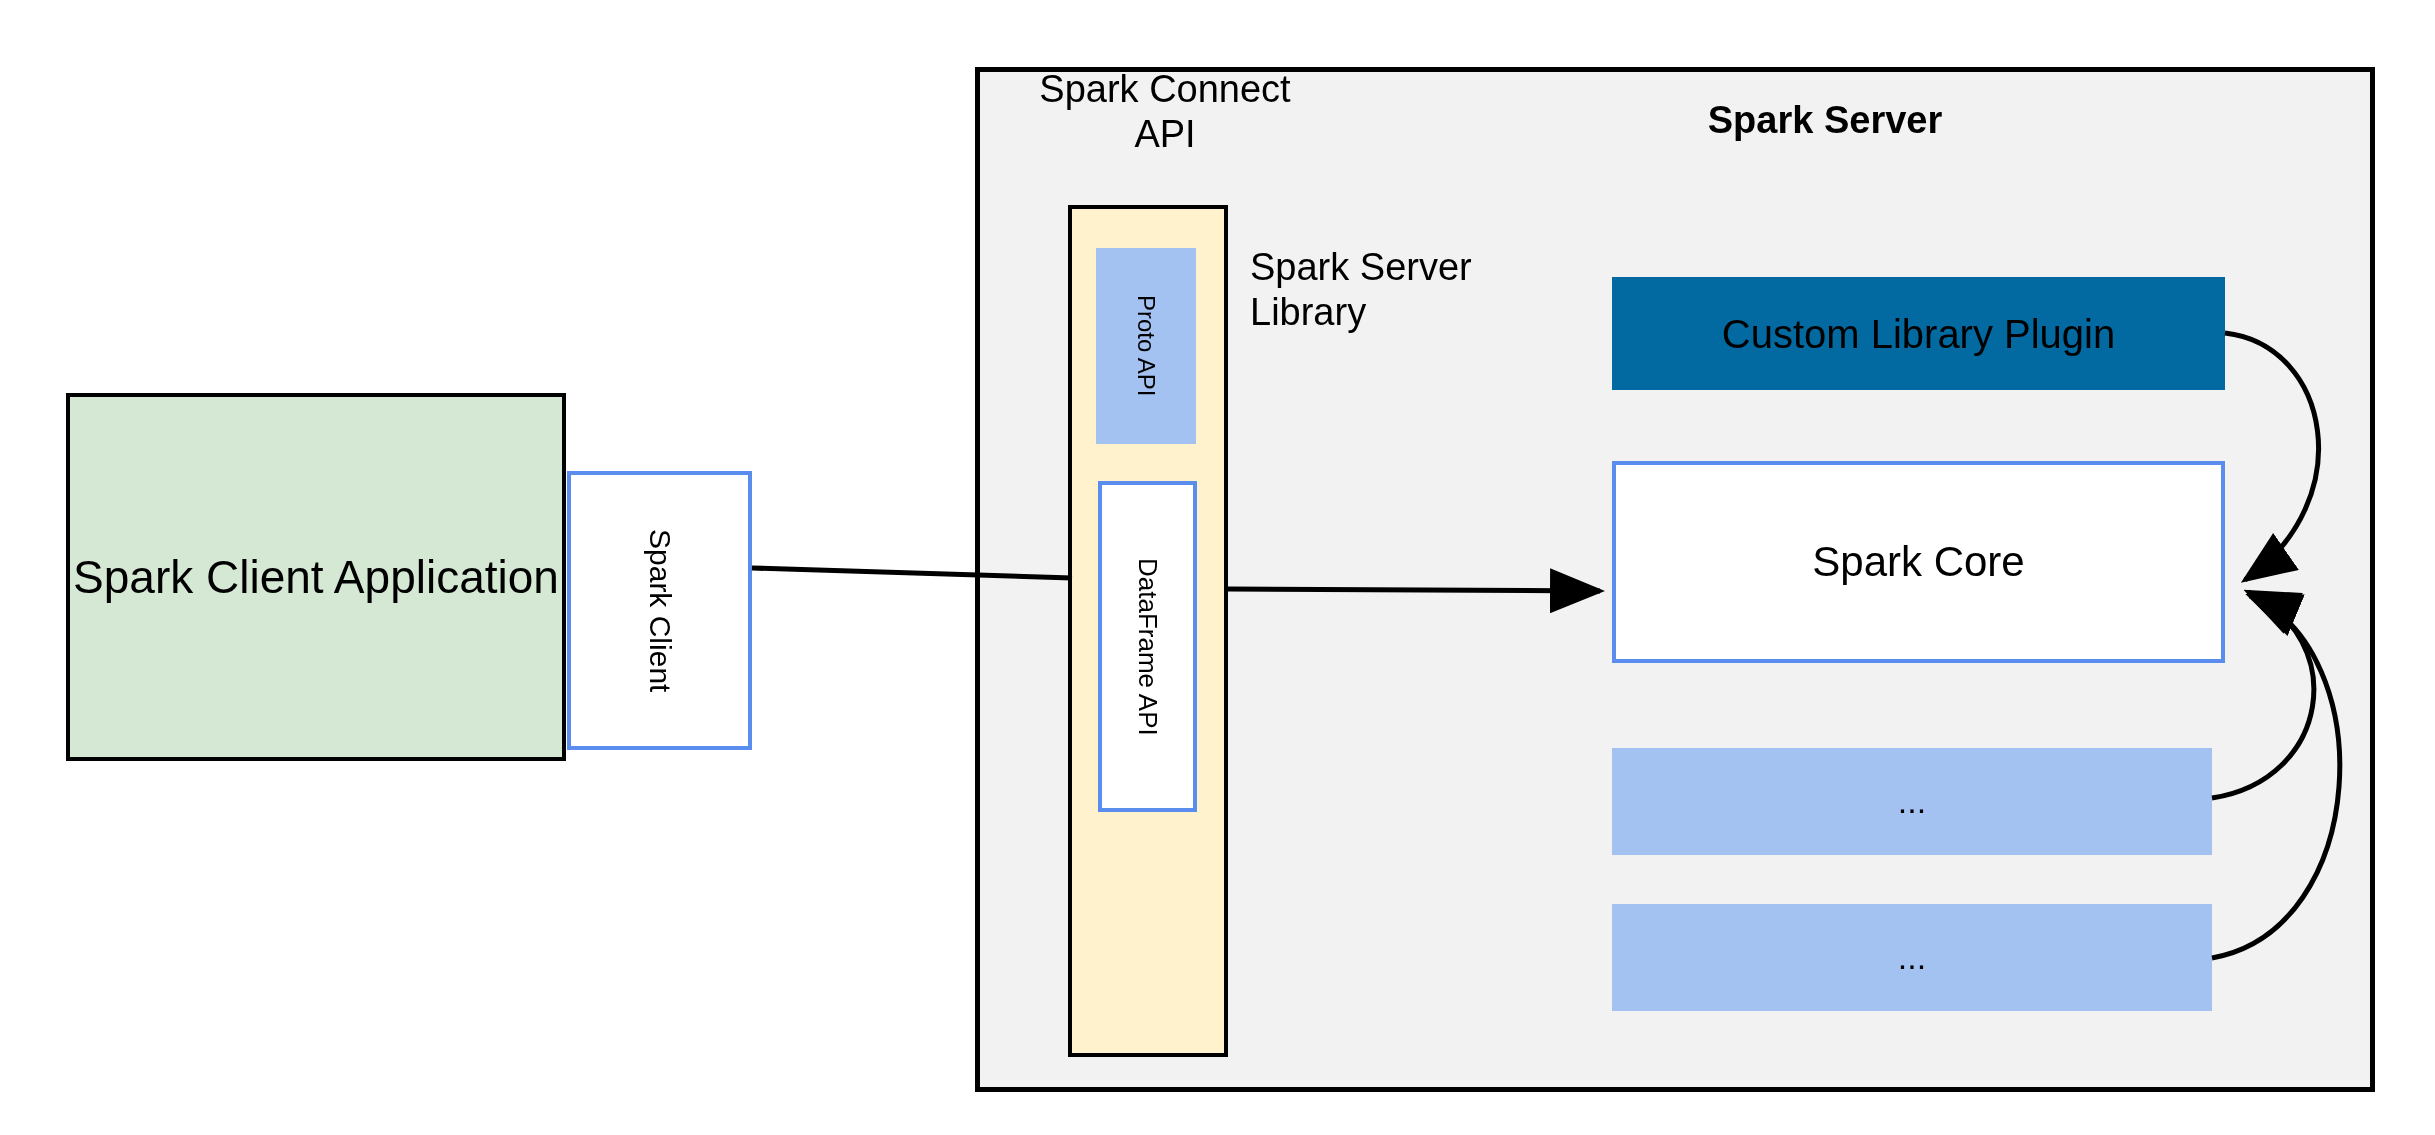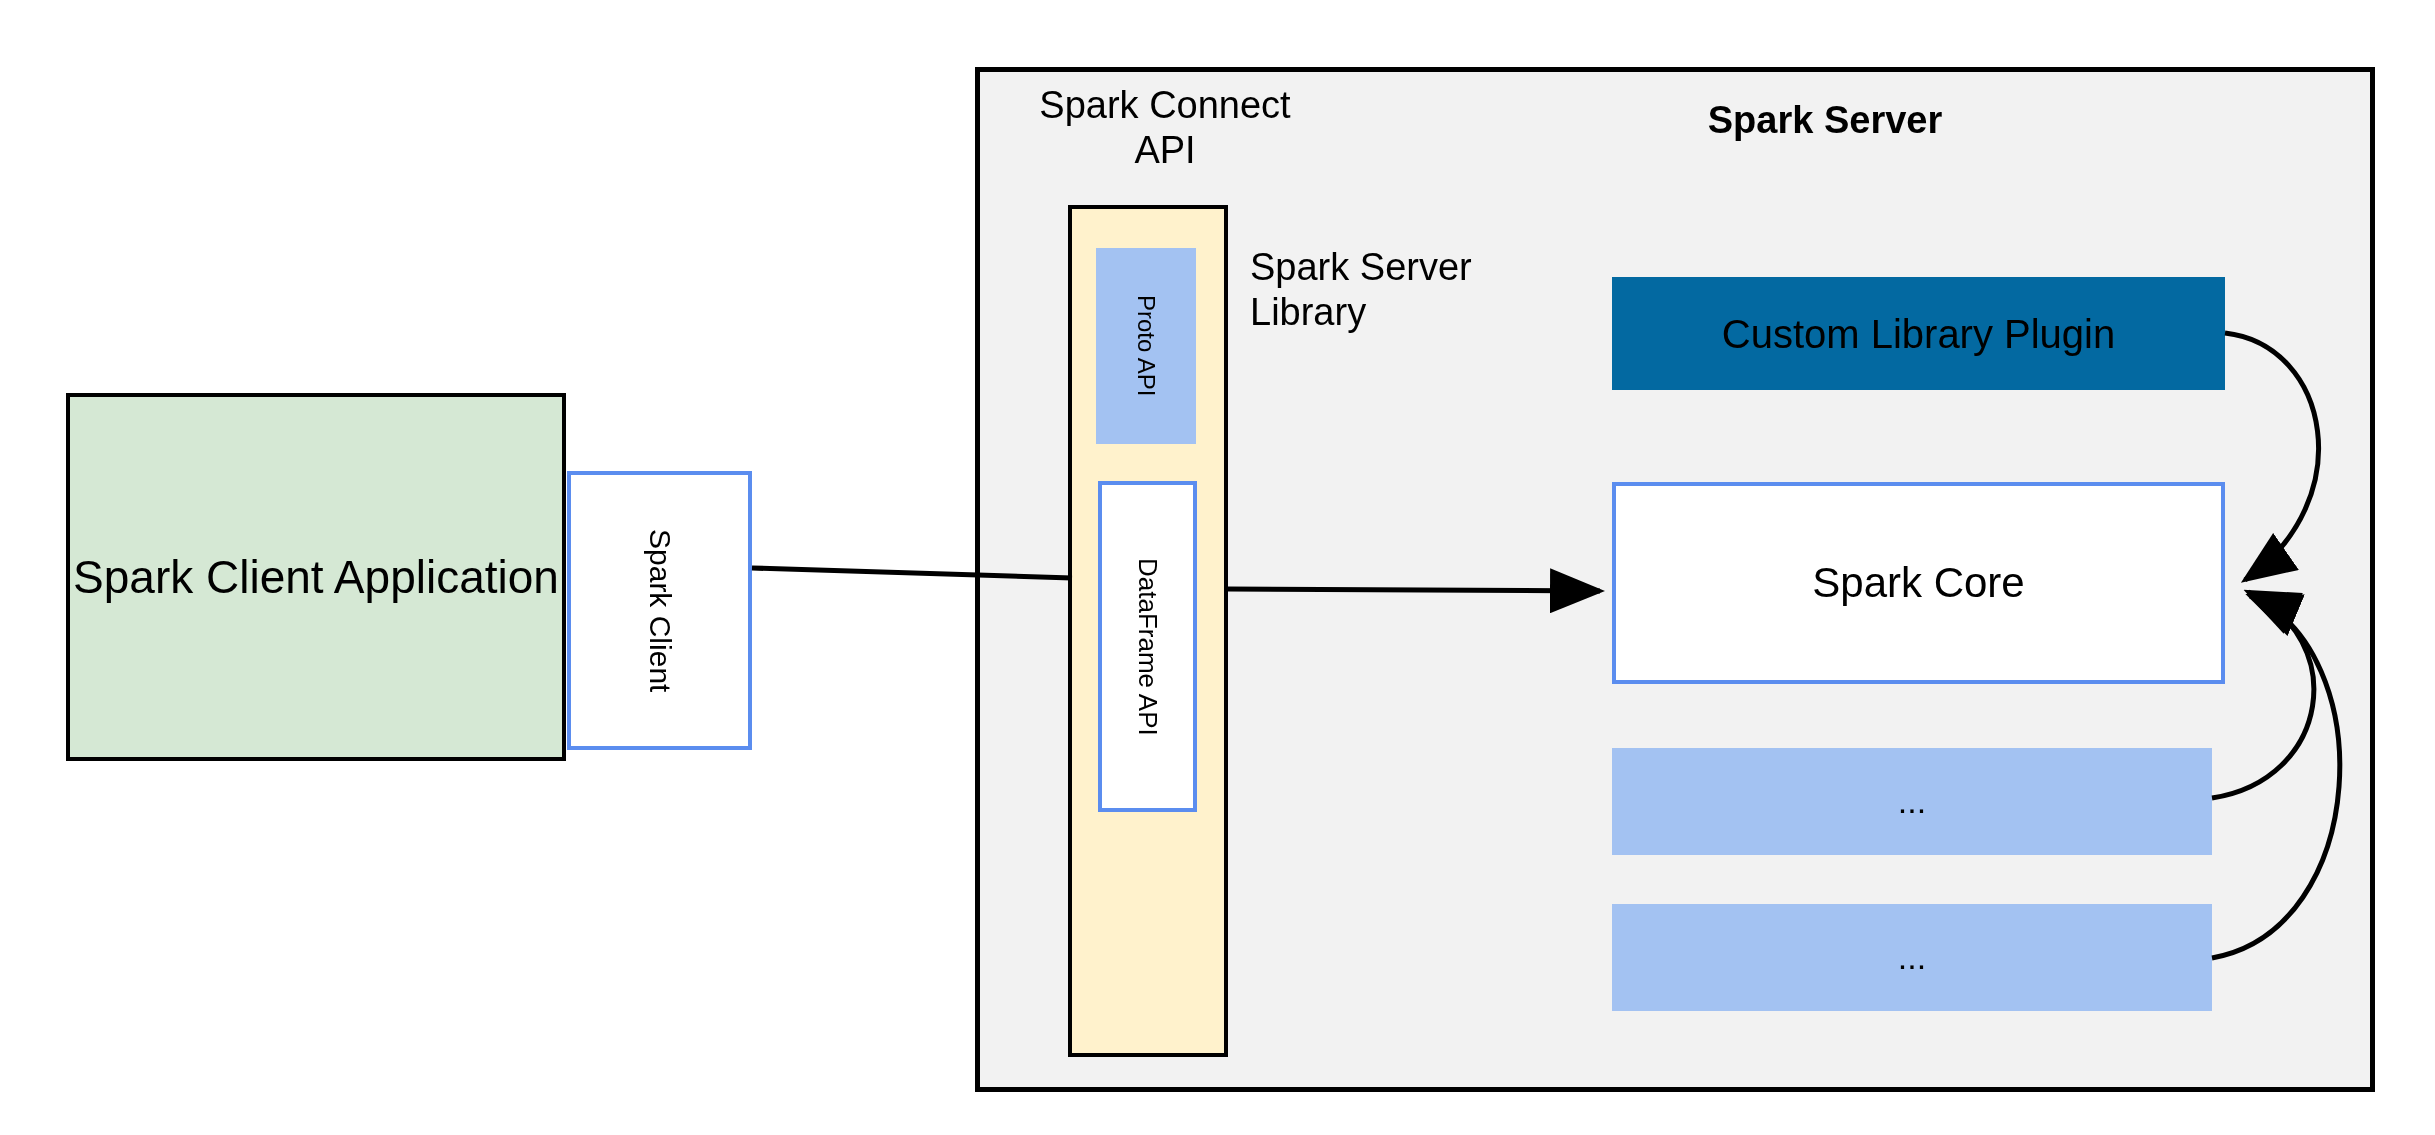--- a/index.html
+++ b/index.html
@@ -77,21 +77,21 @@
     top: 67px;
     width: 1400px;
     height: 1025px;
     background: #F2F2F2;
     border: 5px solid #000000;
     box-sizing: border-box;
     position: absolute;
   }
   #spark-connect-api-label {
     left: 1020px;
-    top: 83px;
+    top: 67px;
     width: 290px;
     font-size: 38px;
   }
   #spark-server-title {
     left: 1650px;
     top: 98px;
     width: 350px;
     font-size: 38px;
     font-weight: bold;
   }
@@ -134,21 +134,21 @@
   #custom-library-plugin {
     left: 1612px;
     top: 277px;
     width: 613px;
     height: 113px;
     background: #0369a1;
     font-size: 40px;
   }
   #spark-core {
     left: 1612px;
-    top: 482px;
+    top: 461px;
     width: 613px;
     height: 202px;
     background: #FFFFFF;
     border: 4px solid #5B8DEF;
     font-size: 42px;
   }
   #ellipsis-one {
     left: 1612px;
     top: 748px;
     width: 600px;

